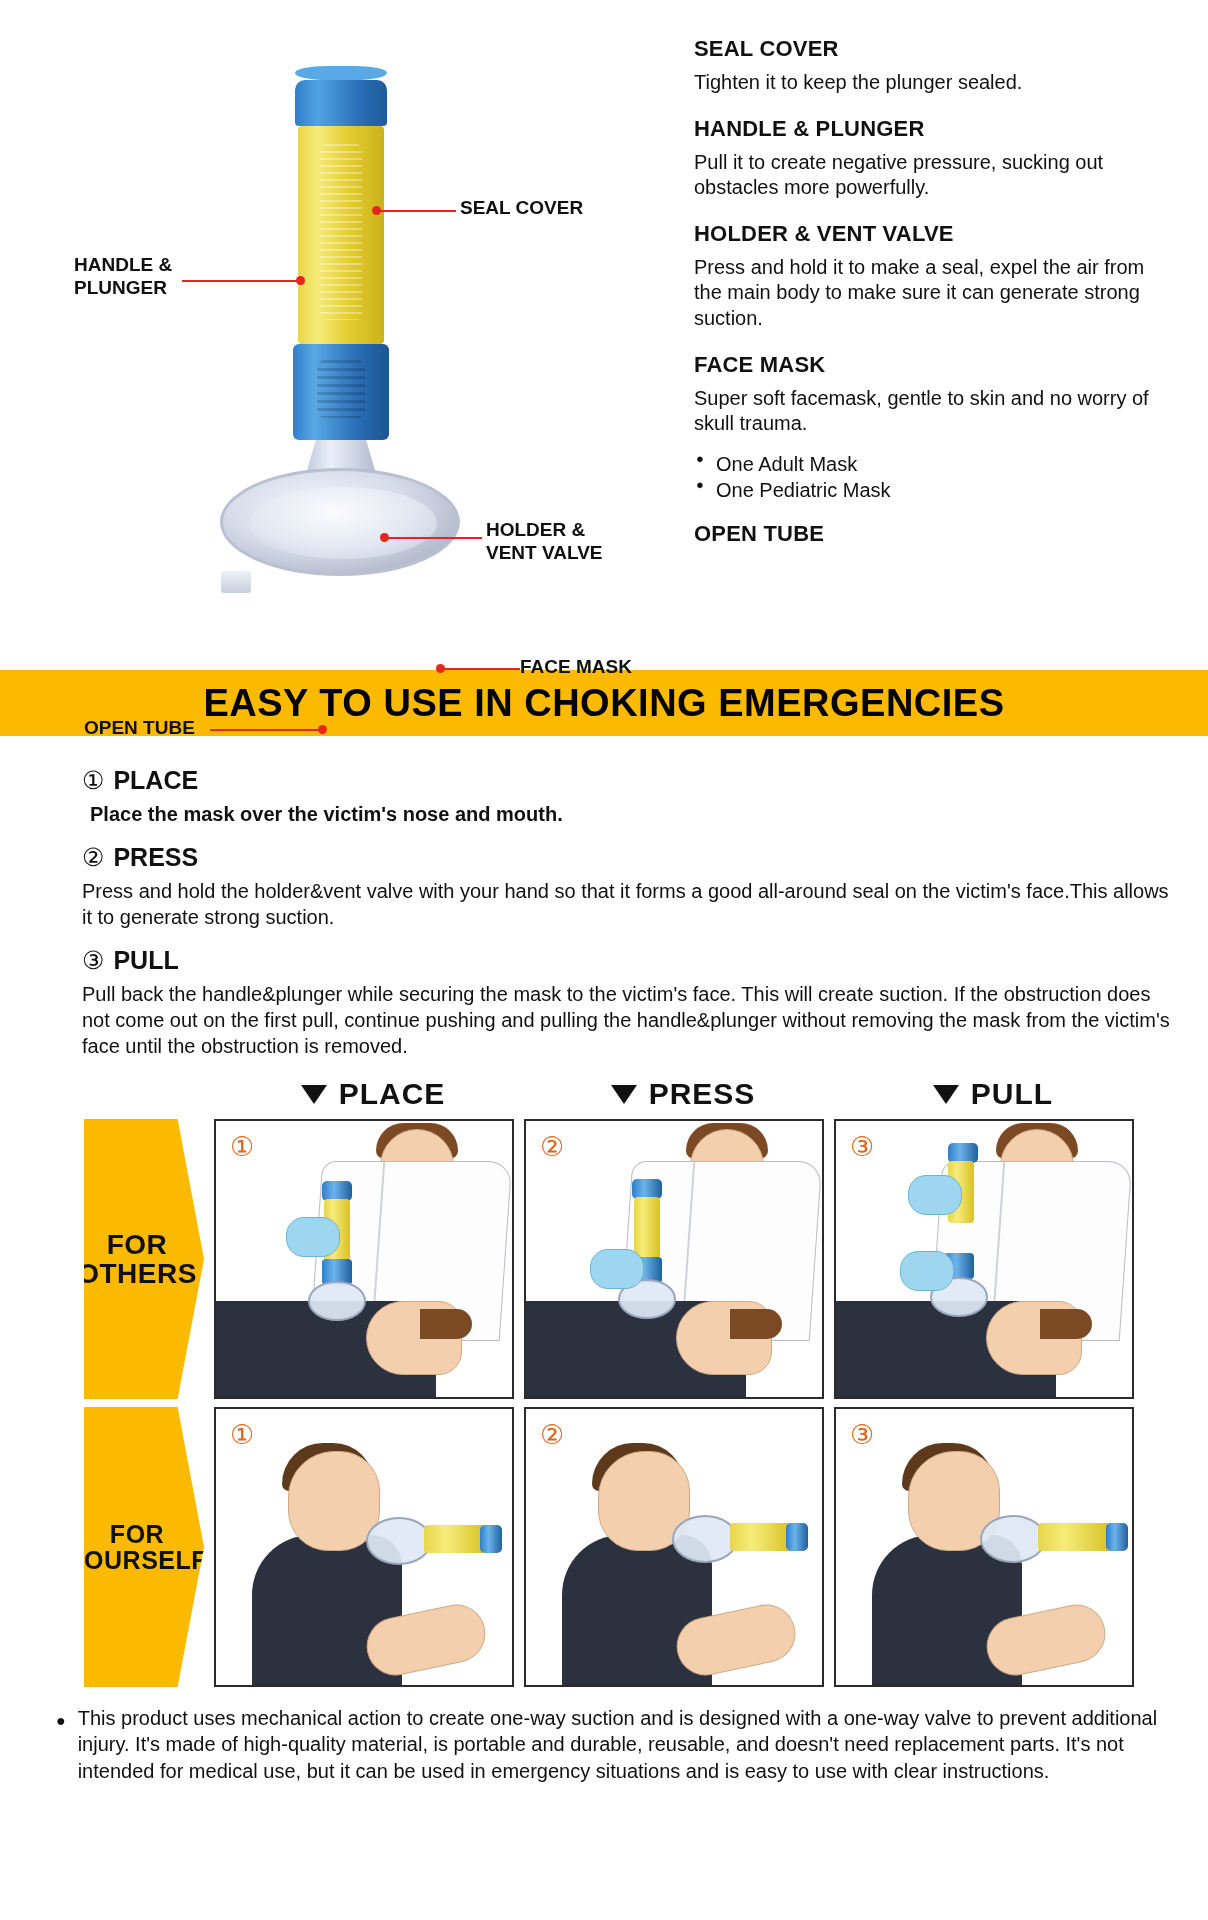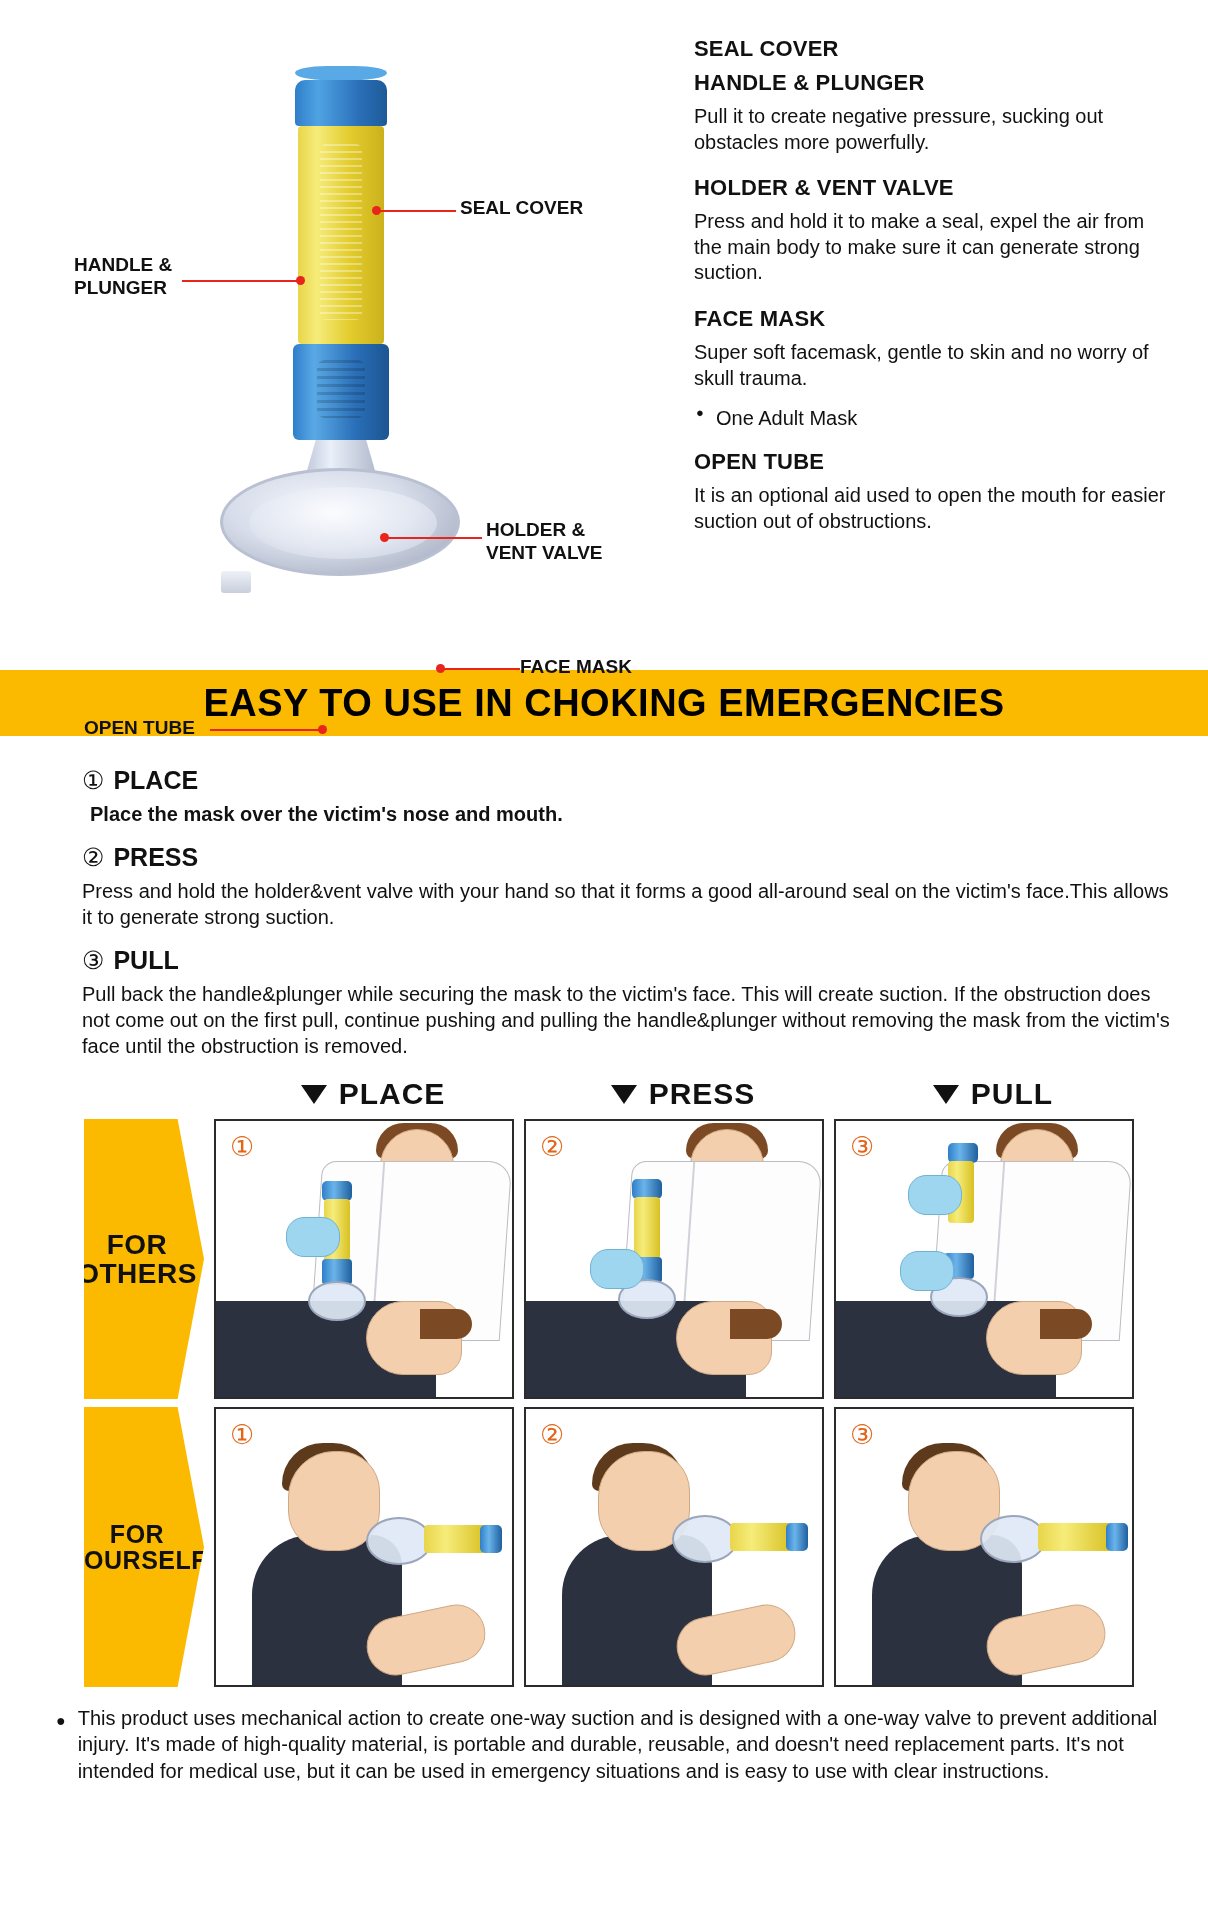--- a/index.html
+++ b/index.html
@@ -302,43 +302,44 @@
 
       <div class="lbl" style="left:84px; top:698px;">OPEN TUBE</div>
       <div class="lead" style="left:210px; top:711px; width:110px;"></div>
       <div class="dot" style="left:318px; top:707px;"></div>
     </div>
 
     <div class="features">
 
       <div>
         <div class="f-title">SEAL COVER</div>
+        <div class="f-body">Tighten it to keep the plunger sealed.</div>
       </div>
 
       <div>
         <div class="f-title">HANDLE &amp; PLUNGER</div>
         <div class="f-body">Pull it to create negative pressure, sucking out obstacles more powerfully.</div>
       </div>
 
       <div>
         <div class="f-title">HOLDER &amp; VENT VALVE</div>
         <div class="f-body">Press and hold it to make a seal, expel the air from the main body to make sure it can generate strong suction.</div>
       </div>
 
       <div>
         <div class="f-title">FACE MASK</div>
         <div class="f-body" style="margin-bottom:14px;">Super soft facemask, gentle to skin and no worry of skull trauma.</div>
         <ul class="incl">
           <li>One Adult Mask</li>
+          <li>One Pediatric Mask</li>
         </ul>
       </div>
 
       <div style="margin-top:18px;">
         <div class="f-title">OPEN TUBE</div>
-        <div class="f-body">It is an optional aid used to open the mouth for easier suction out of obstructions.</div>
       </div>
 
     </div>
   </div>
 
   <div class="banner banner-mid">EASY TO USE IN CHOKING EMERGENCIES</div>
 
   <div class="steps">
 
     <div class="step-head">

